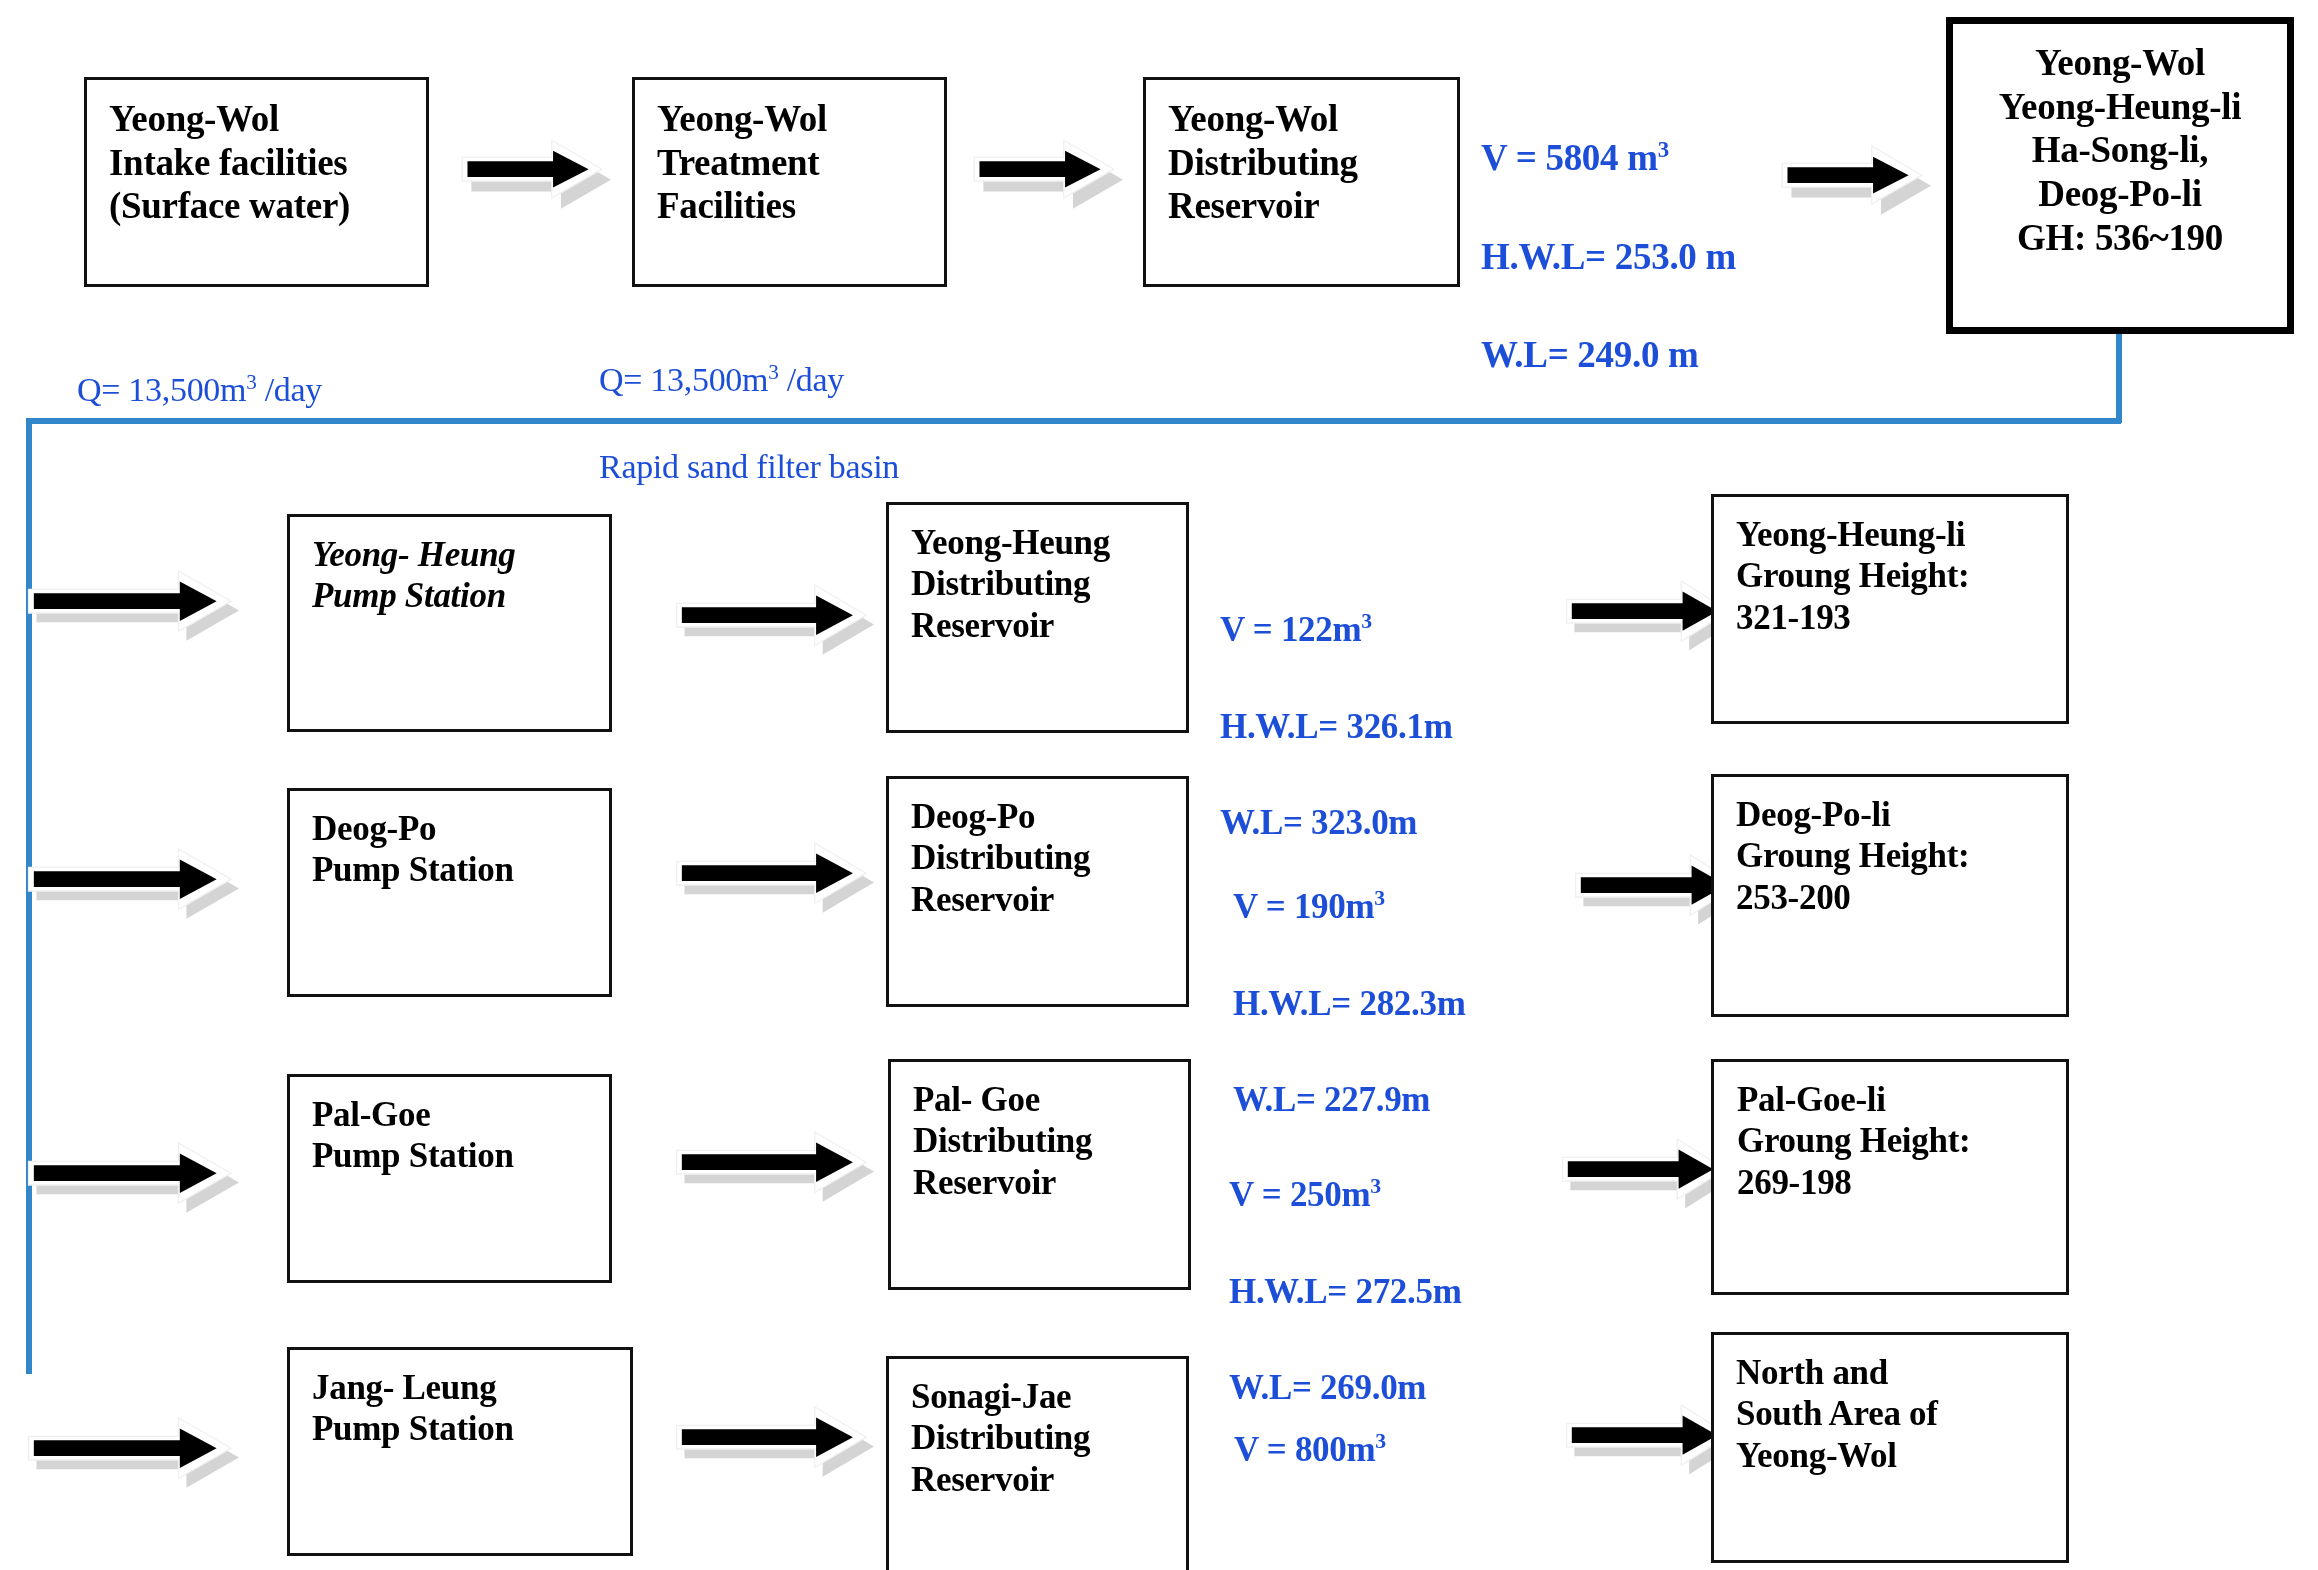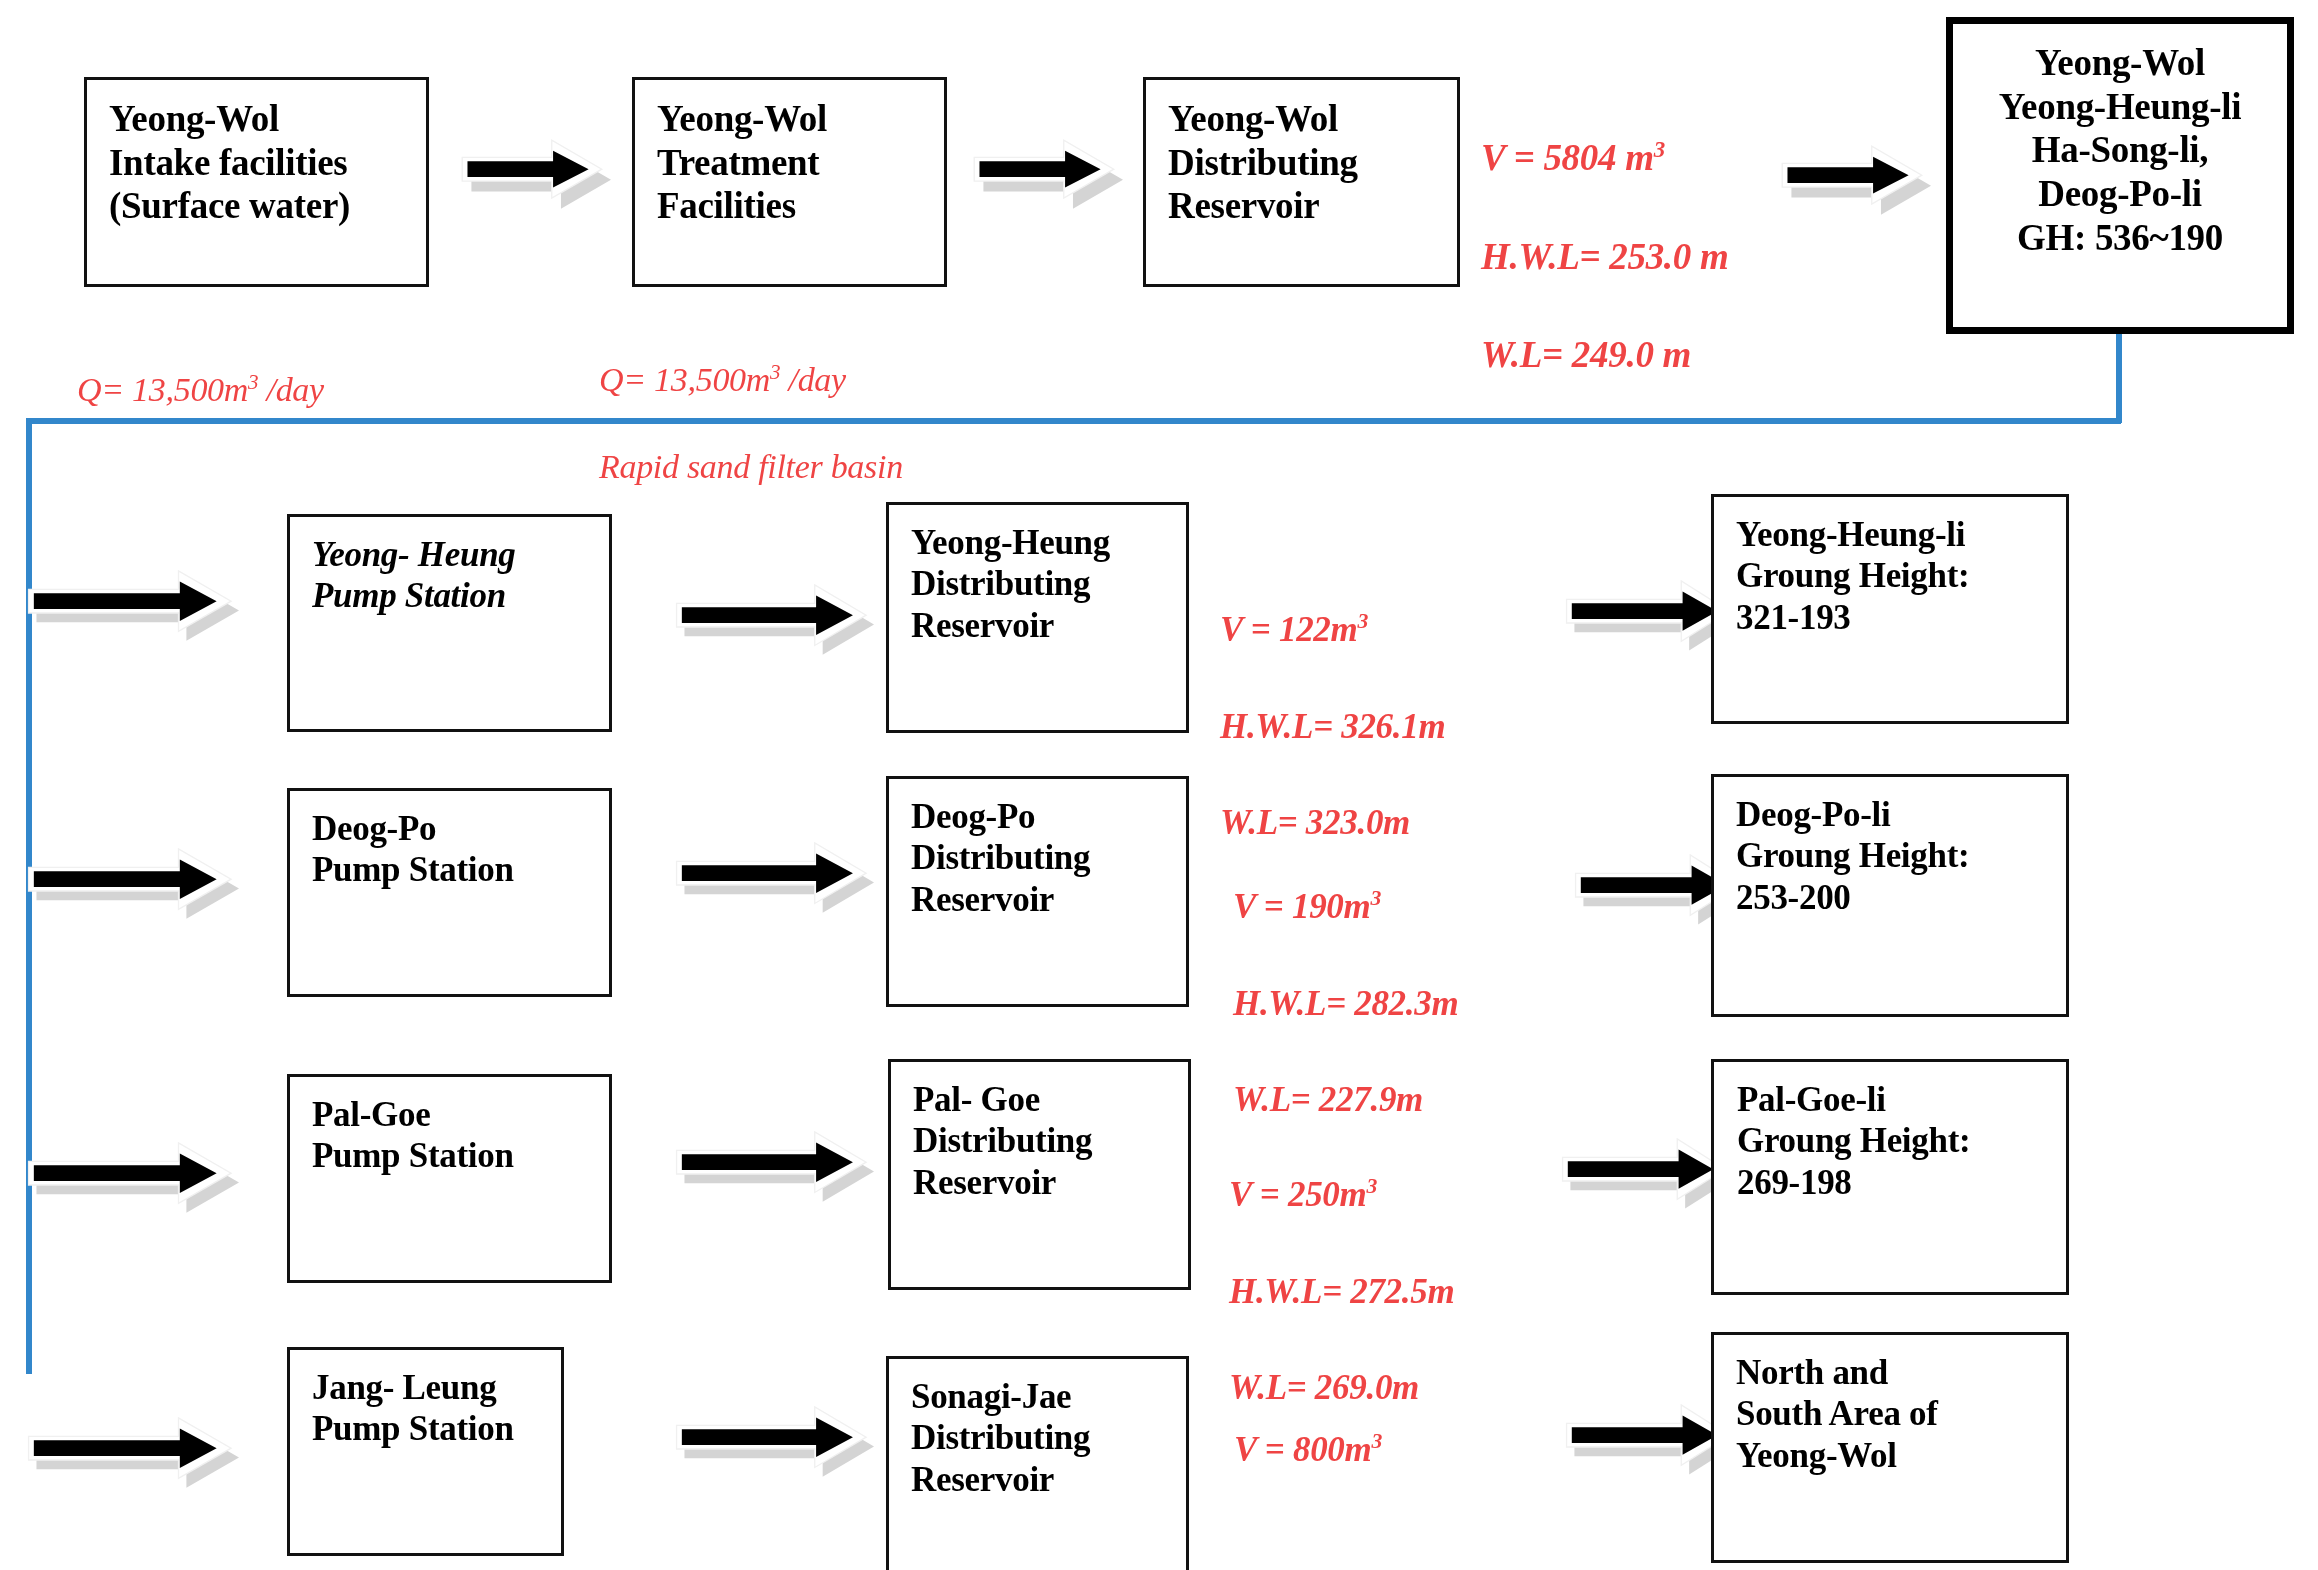--- a/index.html
+++ b/index.html
@@ -33,26 +33,25 @@
   .box.pad-left  { padding: 17px 6.6px 6.6px 22px; text-align: left; }
   .box.highlight {
     border: 7.9px solid #000000;
     padding: 17px 9.2px 6.6px 9.2px;
     text-align: center;
   }
 
   
   .caption {
     position: absolute;
-    color: #ef4444;
+    color: #1d4ed8;
     font-weight: normal;
     line-height: 1.22;
     white-space: pre-line;
     letter-spacing: -0.3px;
-    font-style: italic;
   }
   .caption.bold { font-weight: bold; }
   .sup { font-size: 0.62em; vertical-align: super; line-height: 0; }
 
   
   .arrow {
     position: absolute;
   }
   .arrow svg { display: block; overflow: visible; }
 
@@ -278,21 +277,21 @@
   </div>
 
   <div class="arrow" style="left:22px; top:1410px;">
     <svg width="217" height="79" viewBox="0 0 330 120">
       <path d="M10 40 L238 40 L238 12 L318 58 L238 104 L238 76 L10 76 Z" fill="#d4d4d4" transform="translate(12,14)"></path>
       <path d="M10 40 L238 40 L238 12 L318 58 L238 104 L238 76 L10 76 Z" fill="#ffffff" stroke="#f0f0f0" stroke-width="2"></path>
       <path d="M18 46 L240 46 L240 28 L296 58 L240 88 L240 70 L18 70 Z" fill="#000000"></path>
     </svg>
   </div>
 
-  <div class="box pad-left" style="left:287px; top:1347px; width:277px; height:209px; font-size:35px;">
+  <div class="box pad-left" style="left:287px; top:1347px; width:346px; height:209px; font-size:35px;">
     <span class="txt">Jang- Leung
 Pump Station</span>
   </div>
 
   <div class="arrow" style="left:670px; top:1399px;">
     <svg width="204" height="79" viewBox="0 0 310 120">
       <path d="M10 40 L220 40 L220 12 L298 58 L220 104 L220 76 L10 76 Z" fill="#d4d4d4" transform="translate(12,14)"></path>
       <path d="M10 40 L220 40 L220 12 L298 58 L220 104 L220 76 L10 76 Z" fill="#ffffff" stroke="#f0f0f0" stroke-width="2"></path>
       <path d="M18 46 L222 46 L222 28 L278 58 L222 88 L222 70 L18 70 Z" fill="#000000"></path>
     </svg>

